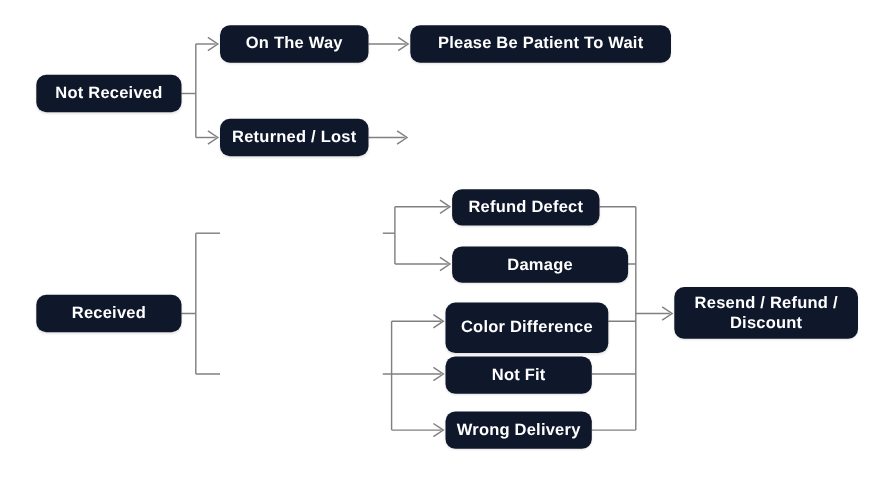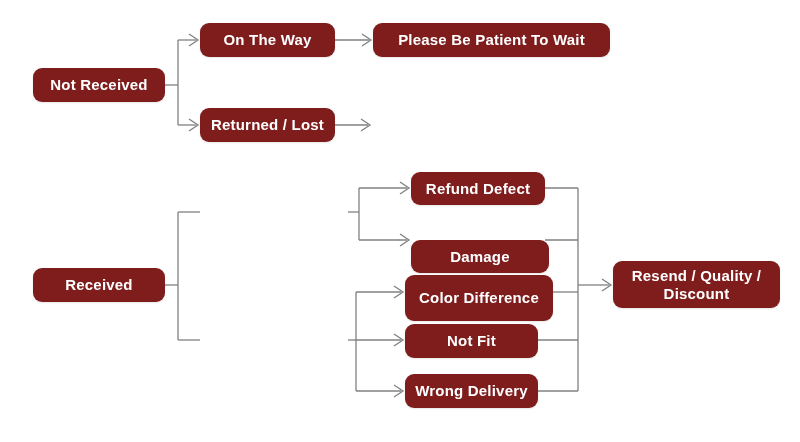--- a/index.html
+++ b/index.html
@@ -19,21 +19,21 @@
     position: absolute;
     left: 0;
     top: 0;
     width: 800px;
     height: 442px;
     pointer-events: none;
   }
   .node {
     position: absolute;
     box-sizing: border-box;
-    background: #7f1d1d;
+    background: #0f172a;
     border-radius: 9px;
     color: #ffffff;
     display: flex;
     align-items: center;
     justify-content: center;
     text-align: center;
     font-size: 15px;
     font-weight: 700;
     letter-spacing: 0.2px;
     line-height: 1.15;
@@ -95,20 +95,20 @@
 
     </g>
   </svg>
 
   <div class="node" style="left:33px;  top:68px;  width:132px; height:34px;">Not Received</div>
   <div class="node" style="left:200px; top:23px;  width:135px; height:34px;">On The Way</div>
   <div class="node" style="left:373px; top:23px;  width:237px; height:34px;">Please Be Patient To Wait</div>
   <div class="node" style="left:200px; top:108px; width:135px; height:34px;text-align:center;">Returned / Lost</div>
   <div class="node" style="left:33px;  top:268px; width:132px; height:34px;">Received</div>
   <div class="node" style="left:411px; top:172px; width:134px; height:33px;">Refund Defect</div>
-  <div class="node" style="left:411px; top:240px; width:138px; height:33px;">Damage</div>
+  <div class="node" style="left:411px; top:224px; width:160px; height:33px;">Damage</div>
   <div class="node" style="left:405px; top:275px; width:148px; height:46px;">Color Difference</div>
   <div class="node" style="left:405px; top:324px; width:133px; height:34px;">Not Fit</div>
   <div class="node" style="left:405px; top:374px; width:133px; height:34px;">Wrong Delivery</div>
-  <div class="node" style="left:613px; top:261px; width:167px; height:47px;">Resend / Quality /
+  <div class="node" style="left:613px; top:261px; width:167px; height:47px;">Resend / Refund /
 Discount</div>
 
 </div>
 
 </body></html>

